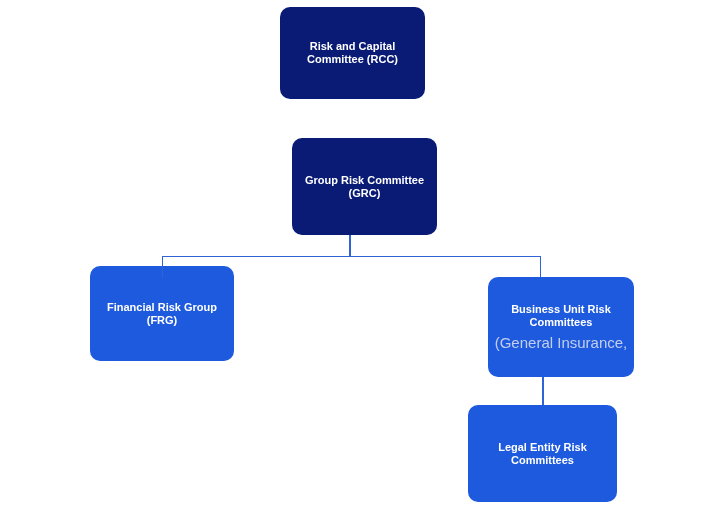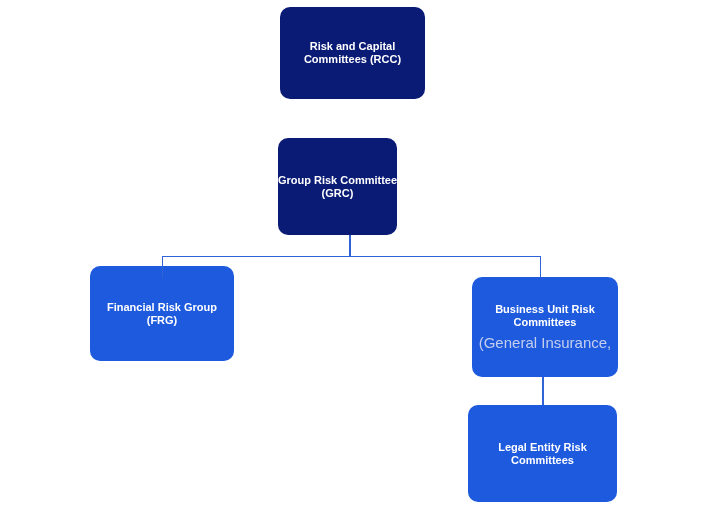--- a/index.html
+++ b/index.html
@@ -42,39 +42,39 @@
     line-height: 19px;
     white-space: nowrap;
   }
   .bu-subblock { margin-top: 4px; }
   .connector {
     position: absolute;
     background: var(--connector, #3063d6);
   }
   
   #node-rcc   { left: 280px; top: 7px;   width: 145px; height: 92px; }
-  #node-grc   { left: 278px; top: 138px; width: 119px; height: 97px; }
+  #node-grc   { left: 292px; top: 138px; width: 145px; height: 97px; }
   #node-frg   { left: 90px;  top: 266px; width: 144px; height: 95px; }
-  #node-bu    { left: 472px; top: 277px; width: 146px; height: 100px; }
+  #node-bu    { left: 488px; top: 277px; width: 146px; height: 100px; }
   #node-legal { left: 468px; top: 405px; width: 149px; height: 97px; }
   
   #conn-grc-stub   { left: 349px;   top: 235px;   width: 2px;     height: 21px; }
   #conn-horizontal { left: 161.5px; top: 255.5px; width: 379.5px; height: 1.5px; }
   #conn-drop-frg   { left: 161.5px; top: 256px;   width: 1.5px;   height: 22px; }
   #conn-drop-bu    { left: 539.5px; top: 256px;   width: 1.5px;   height: 21px; }
   #conn-bu-legal   { left: 542px;   top: 377px;   width: 2px;     height: 28px; }
 </style>
 </head>
 <body>
 
 <div class="canvas">
 
   <div class="node dark" id="node-rcc">
     <div class="title-line">Risk and Capital</div>
-    <div class="title-line">Committees (RCC)</div>
+    <div class="title-line">Committee (RCC)</div>
   </div>
 
   <div class="node dark" id="node-grc">
     <div class="title-line">Group Risk Committee</div>
     <div class="title-line">(GRC)</div>
   </div>
 
   <div class="node bright" id="node-frg">
     <div class="title-line">Financial Risk Group</div>
     <div class="title-line">(FRG)</div>

